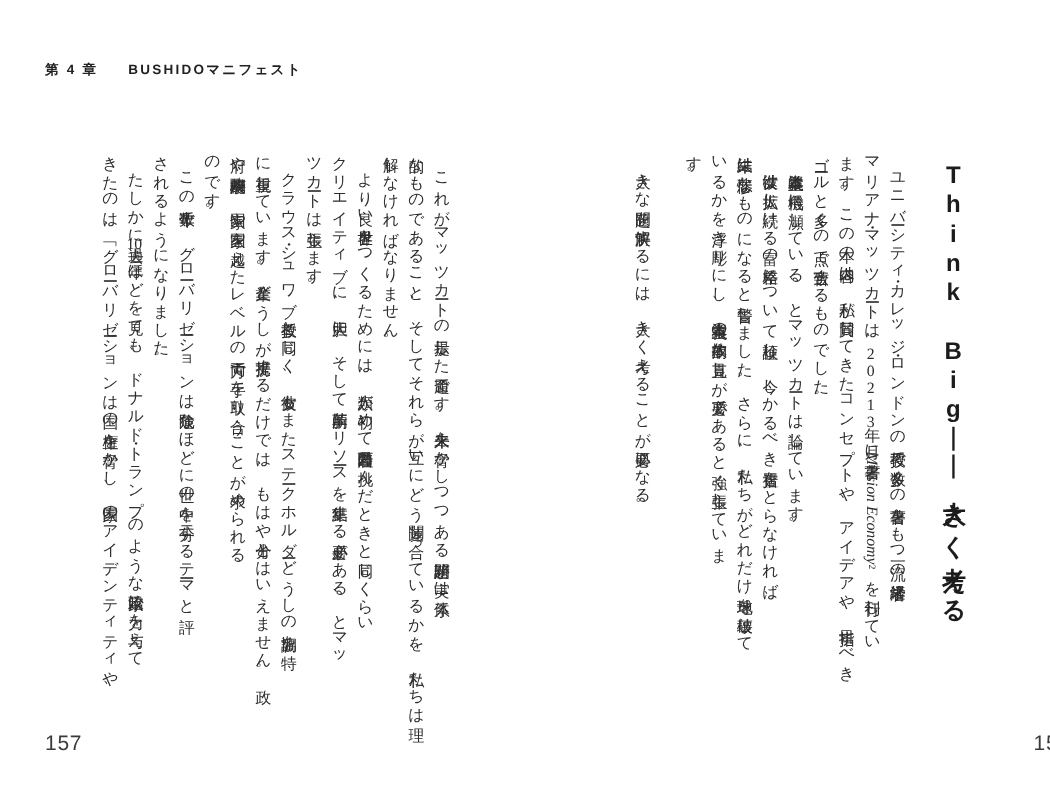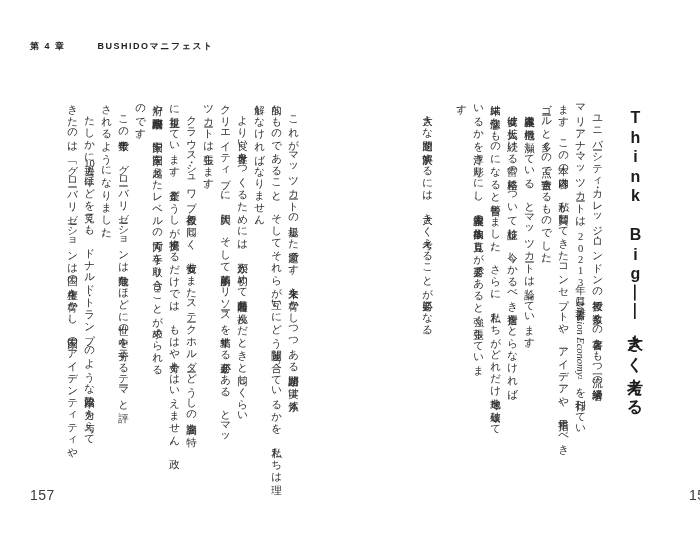--- a/index.html
+++ b/index.html
@@ -7,21 +7,21 @@
     position:relative;width:700px;height:539px;background:#ffffff;
     overflow:hidden;color:#2d2d2d;
     font-family:"Liberation Serif","DejaVu Serif",serif;
   }
   .chapter-header{
     position:absolute;left:30px;top:40px;
     font-family:"Liberation Sans","DejaVu Sans",sans-serif;
     font-weight:bold;font-size:9px;letter-spacing:1.5px;color:#222;
     white-space:nowrap;
   }
-  .chapter-header .chapter{margin-right:28px;}
+  .chapter-header .chapter{margin-right:16px;}
   .vtext{
     position:absolute;top:97px;
     writing-mode:vertical-rl;text-orientation:mixed;
     color:#2d2d2d;
   }
   .right-block{right:50px;height:414px;}
   .left-block{right:398px;height:414px;}
   .vgroup{writing-mode:vertical-rl;}
   .vline{
     margin:0;padding:0;

